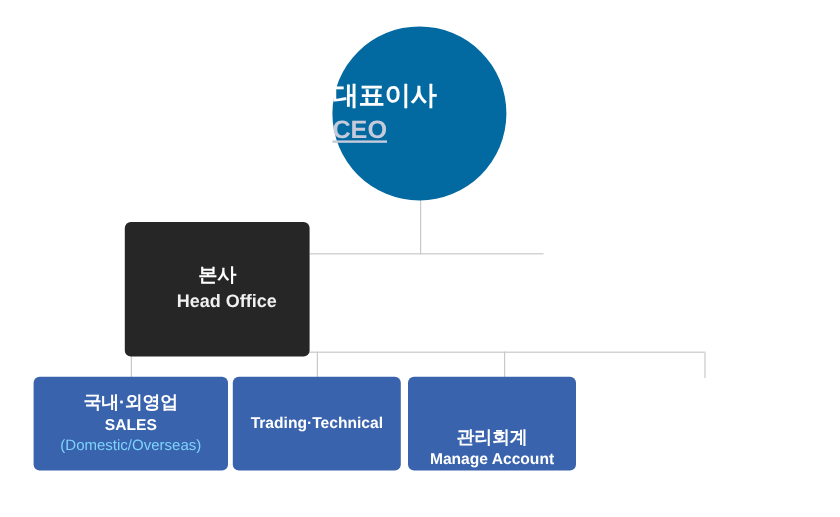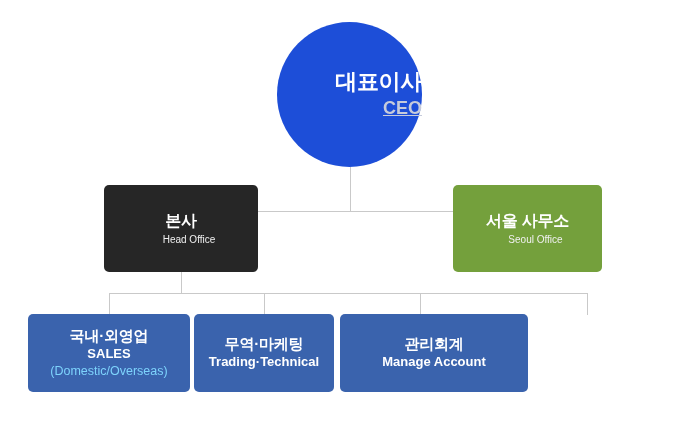--- a/index.html
+++ b/index.html
@@ -29,66 +29,66 @@
   .conn-h { height: 1px; }
 
   
   .ceo-node {
     position: absolute;
     left: 277px;
     top: 22px;
     width: 145px;
     height: 145px;
     border-radius: 50%;
-    background: #1d4ed8;
+    background: #0369a1;
     display: flex;
     flex-direction: column;
-    align-items: flex-end;
+    align-items: flex-start;
     justify-content: center;
     box-sizing: border-box;
   }
   .ceo-node .node-kr {
     color: #ffffff;
     font-size: 22px;
     font-weight: bold;
     line-height: 1.18;
     letter-spacing: -0.3px;
   }
   .ceo-node .node-en {
     color: #c6cbdb;
-    font-size: 18px;
+    font-size: 21px;
     font-weight: bold;
     line-height: 1.3;
     margin-top: 2px;
     text-decoration: underline;
   }
 
   
   .mid-node {
     position: absolute;
     top: 185px;
-    height: 87px;
+    height: 112px;
     border-radius: 5px;
     display: flex;
     flex-direction: column;
     align-items: center;
     justify-content: center;
     box-sizing: border-box;
   }
   .mid-node .node-kr {
     color: #ffffff;
     font-size: 16px;
     font-weight: bold;
     line-height: 1.25;
     letter-spacing: -0.2px;
   }
   .mid-node .node-en {
     color: #f0f0f0;
-    font-size: 10px;
-    font-weight: normal;
+    font-size: 15px;
+    font-weight: bold;
     line-height: 1.3;
     margin-top: 2px;
     margin-left: 16px;
   }
   #node-head-office {
     left: 104px;
     width: 154px;
     background: #262626;
   }
   #node-seoul-office {
@@ -127,21 +127,21 @@
     white-space: nowrap;
   }
   .dept-node .node-en2 {
     color: #7dd3fc;
     font-size: 12.5px;
     line-height: 1.3;
     white-space: nowrap;
   }
   #node-sales      { left: 28px;  width: 162px; }
   #node-trading    { left: 194px; width: 140px; }
-  #node-account    { left: 340px; width: 188px; }
+  #node-account    { left: 340px; width: 140px; justify-content: flex-end; }
   #node-technical  { left: 504px; width: 168px; }
 </style>
 </head>
 <body>
 
 <div id="org-chart">
 
   <div class="connector conn-v" style="left:350px; top:166px; height:46px;"></div>
 
   <div class="connector conn-h" style="left:258px; top:211px; width:195px;"></div>
@@ -158,33 +158,28 @@
   <div class="ceo-node" id="node-ceo">
     <div class="node-kr">대표이사</div>
     <div class="node-en">CEO</div>
   </div>
 
   <div class="mid-node" id="node-head-office">
     <div class="node-kr">본사</div>
     <div class="node-en">Head Office</div>
   </div>
 
-  <div class="mid-node" id="node-seoul-office">
-    <div class="node-kr">서울 사무소</div>
-    <div class="node-en">Seoul Office</div>
-  </div>
 
   <div class="dept-node" id="node-sales">
     <div class="node-kr">국내·외영업</div>
     <div class="node-en">SALES</div>
     <div class="node-en2">(Domestic/Overseas)</div>
   </div>
 
   <div class="dept-node" id="node-trading">
-    <div class="node-kr">무역·마케팅</div>
     <div class="node-en">Trading·Technical</div>
   </div>
 
   <div class="dept-node" id="node-account">
     <div class="node-kr">관리회계</div>
     <div class="node-en">Manage Account</div>
   </div>
 
 
 </div>

